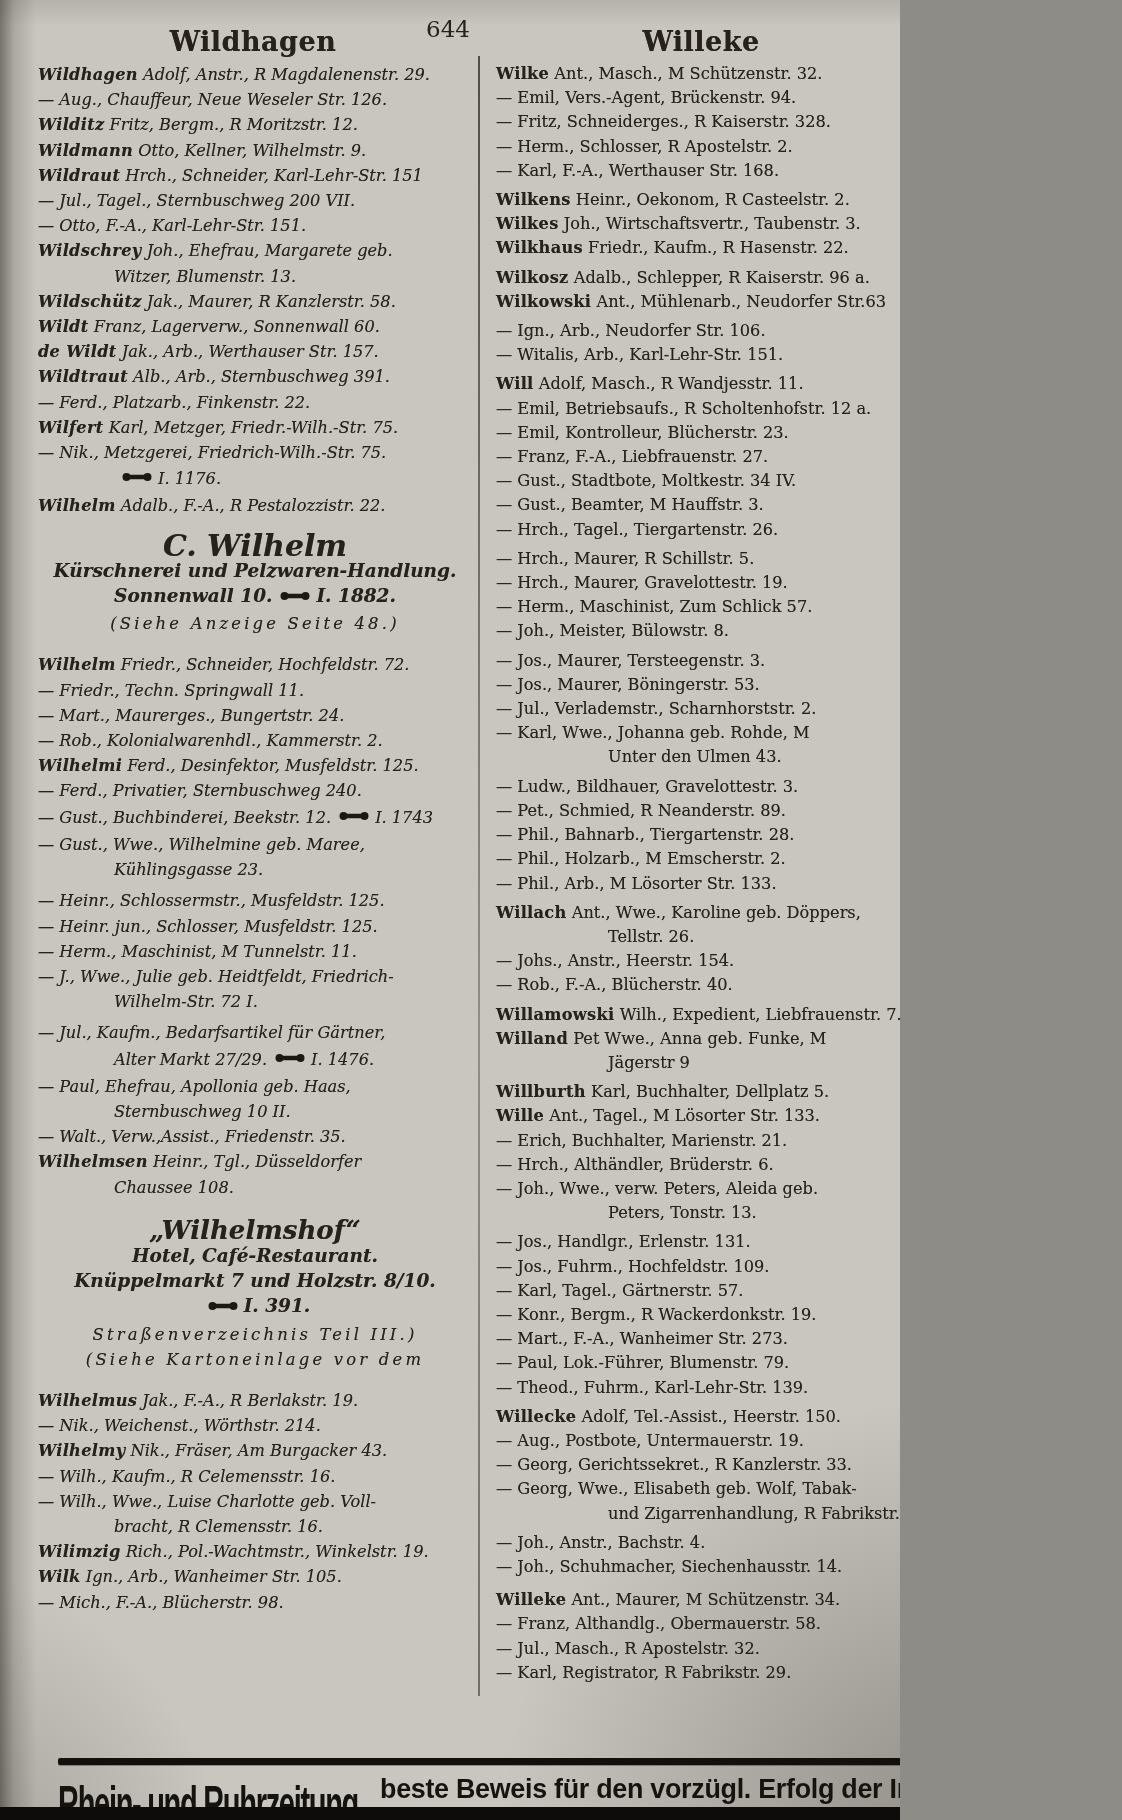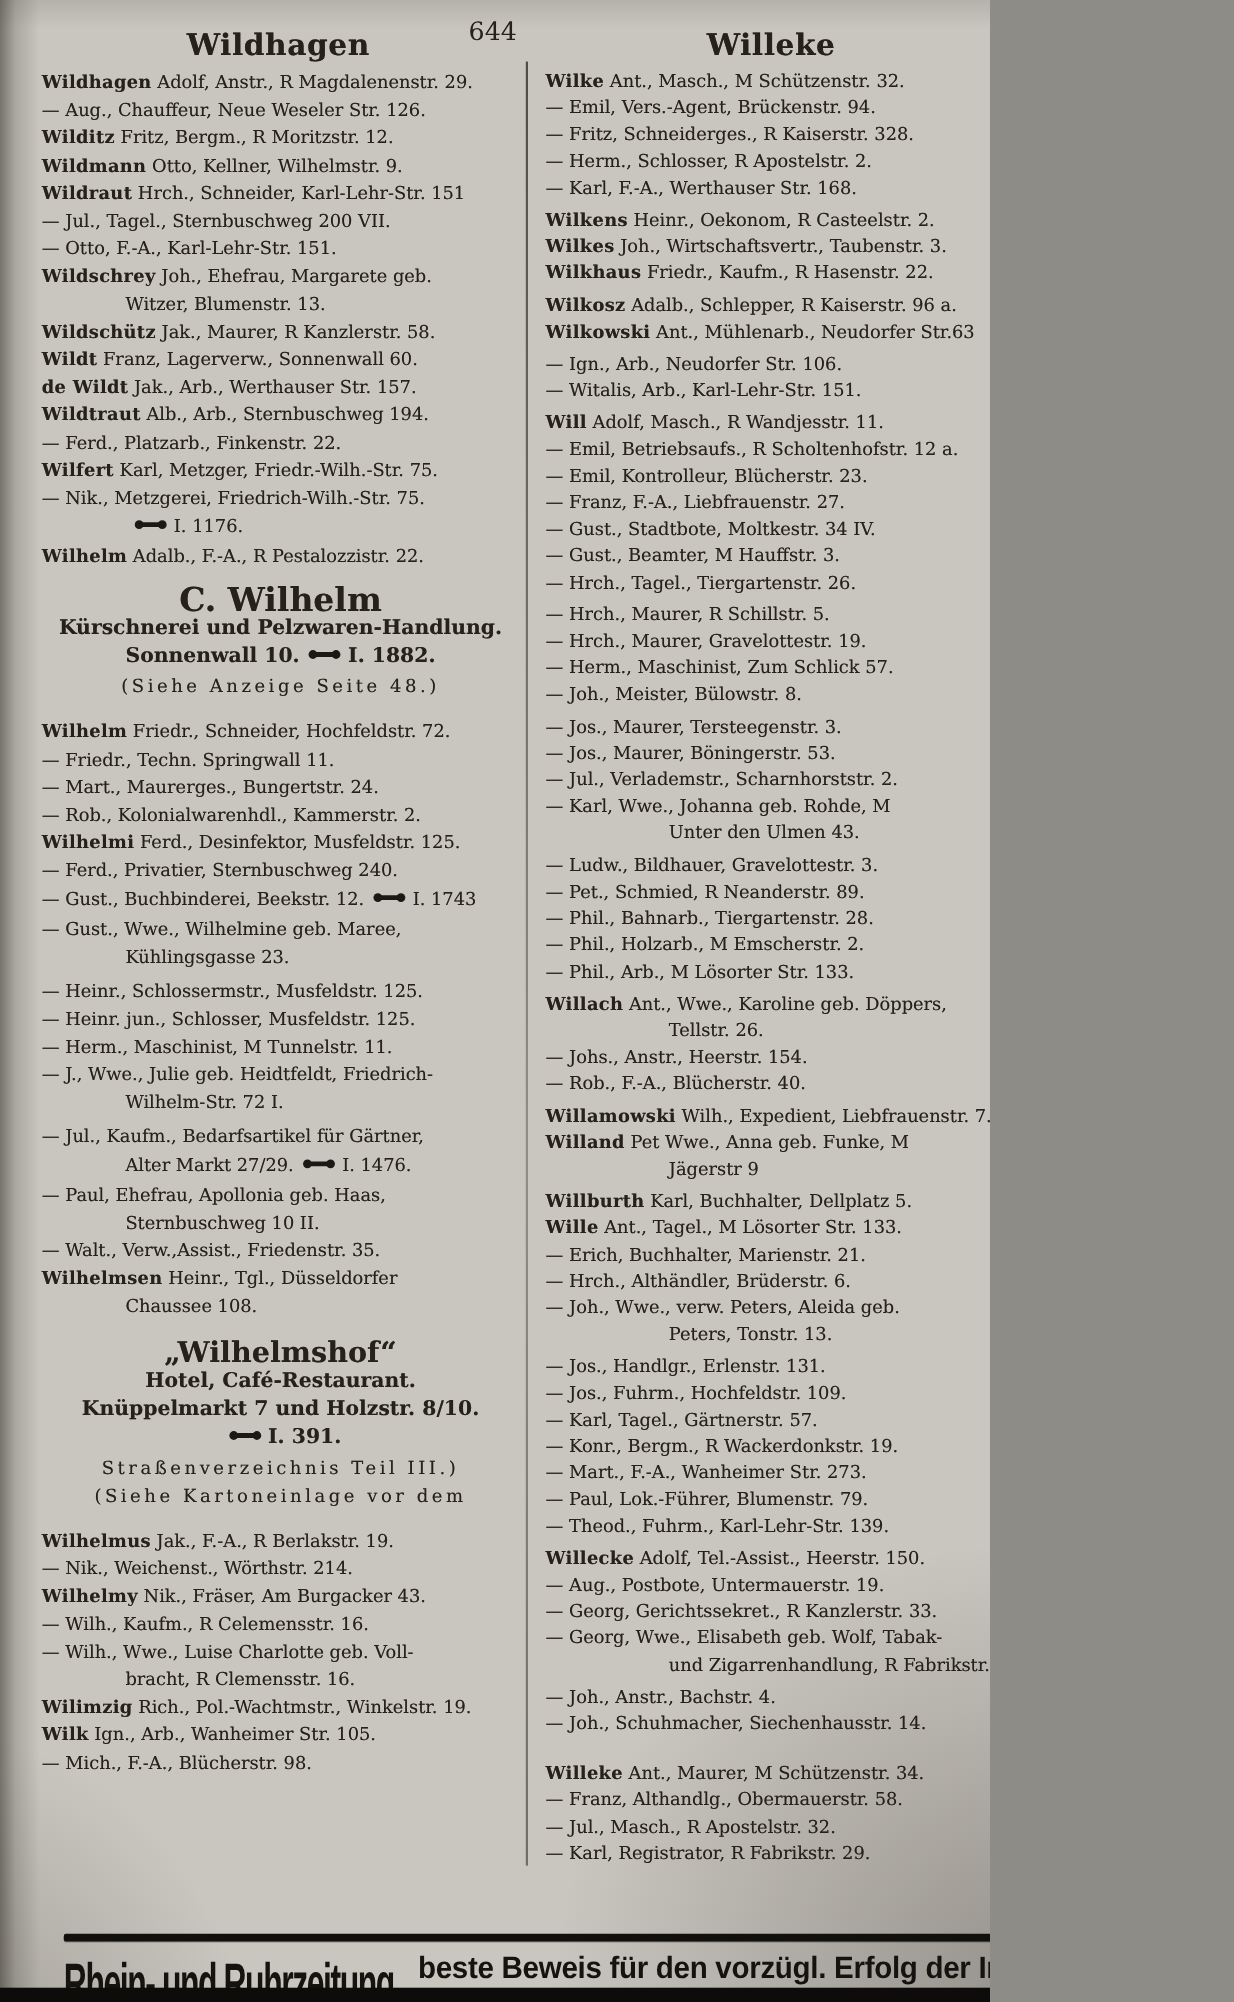--- a/index.html
+++ b/index.html
@@ -16,21 +16,21 @@
   
   .hdr-name{position:absolute;top:26px;font-weight:bold;font-size:27px;letter-spacing:.5px;text-align:center;
     text-shadow:0 0 .6px rgba(10,8,5,.55);}
   .hdr-left{left:38px;width:430px;}
   .hdr-right{left:496px;width:410px;}
   .hdr-num{position:absolute;top:16px;left:426px;width:90px;text-align:left;font-size:23px;}
   
   .col{position:absolute;top:62px;}
   .col-left{left:38px;width:434px;}
   .col-right{left:496px;width:452px;}
-  .col-left .line{line-height:25.2px;}
+  .col-left .line{line-height:25.2px;font-style:italic;}
   .col-right .line{line-height:24.2px;}
   .line{font-size:16.2px;white-space:nowrap;text-shadow:0 0 .5px rgba(15,12,8,.4);}
   .line b{font-weight:bold;letter-spacing:.3px;}
   .col-left .ind{padding-left:76px;}
   .col-right .ind{padding-left:112px;}
   .center{text-align:center;white-space:nowrap;}
   .adtitle{font-size:30px;font-weight:bold;line-height:36px;}
   .adtitle2{font-size:26px;font-weight:bold;line-height:32px;}
   .adbold{font-size:18.5px;font-weight:bold;line-height:27px;}
   .sp{letter-spacing:3.2px;font-size:16.4px;}
@@ -69,21 +69,21 @@
       <div class="line"><b>Wilditz</b><span> Fritz, Bergm., R Moritzstr. 12.</span></div>
       <div class="line"><b>Wildmann</b><span> Otto, Kellner, Wilhelmstr. 9.</span></div>
       <div class="line"><b>Wildraut</b><span> Hrch., Schneider, Karl-Lehr-Str. 151</span></div>
       <div class="line"><span>— Jul., Tagel., Sternbuschweg 200 VII.</span></div>
       <div class="line"><span>— Otto, F.-A., Karl-Lehr-Str. 151.</span></div>
       <div class="line"><b>Wildschrey</b><span> Joh., Ehefrau, Margarete geb.</span></div>
       <div class="line ind"><span>Witzer, Blumenstr. 13.</span></div>
       <div class="line"><b>Wildschütz</b><span> Jak., Maurer, R Kanzlerstr. 58.</span></div>
       <div class="line"><b>Wildt</b><span> Franz, Lagerverw., Sonnenwall 60.</span></div>
       <div class="line"><b>de Wildt</b><span> Jak., Arb., Werthauser Str. 157.</span></div>
-      <div class="line"><b>Wildtraut</b><span> Alb., Arb., Sternbuschweg 194.</span></div>
+      <div class="line"><b>Wildtraut</b><span> Alb., Arb., Sternbuschweg 391.</span></div>
       <div class="line"><span>— Ferd., Platzarb., Finkenstr. 22.</span></div>
       <div class="line"><b>Wilfert</b><span> Karl, Metzger, Friedr.-Wilh.-Str. 75.</span></div>
       <div class="line"><span>— Nik., Metzgerei, Friedrich-Wilh.-Str. 75.</span></div>
       <div class="line ind"><span class="tel-icon"><svg width="30" height="12" viewBox="0 0 30 12">
             <g fill="#1c1914">
               <circle cx="4.5" cy="6" r="4"></circle>
               <circle cx="25.5" cy="6" r="4"></circle>
               <rect x="4" y="3.8" width="22" height="4.4" rx="2"></rect>
             </g>
           </svg></span><span>I. 1176.</span></div>
@@ -207,21 +207,21 @@
       <div class="line"><span>— Mart., F.-A., Wanheimer Str. 273.</span></div>
       <div class="line"><span>— Paul, Lok.-Führer, Blumenstr. 79.</span></div>
       <div class="line"><span>— Theod., Fuhrm., Karl-Lehr-Str. 139.</span></div>
       <div class="line" style="margin-top: 5px;"><b>Willecke</b><span> Adolf, Tel.-Assist., Heerstr. 150.</span></div>
       <div class="line"><span>— Aug., Postbote, Untermauerstr. 19.</span></div>
       <div class="line"><span>— Georg, Gerichtssekret., R Kanzlerstr. 33.</span></div>
       <div class="line"><span>— Georg, Wwe., Elisabeth geb. Wolf, Tabak-</span></div>
       <div class="line ind"><span>und Zigarrenhandlung, R Fabrikstr. 29.</span></div>
       <div class="line" style="margin-top: 5px;"><span>— Joh., Anstr., Bachstr. 4.</span></div>
       <div class="line"><span>— Joh., Schuhmacher, Siechenhausstr. 14.</span></div>
-      <div class="line" style="margin-top: 21px;"><b>Willeke</b><span> Ant., Maurer, M Schützenstr. 34.</span></div>
+      <div class="line" style="margin-top: 9px;"><b>Willeke</b><span> Ant., Maurer, M Schützenstr. 34.</span></div>
       <div class="line"><span>— Franz, Althandlg., Obermauerstr. 58.</span></div>
       <div class="line"><span>— Jul., Masch., R Apostelstr. 32.</span></div>
       <div class="line"><span>— Karl, Registrator, R Fabrikstr. 29.</span></div>
     </div>
 
   <div class="footer">
     <div class="footer-rule"></div>
     <div class="footer-body">
       <div class="logo-box">
         <span class="logo-text">Rhein- und Ruhrzeitung</span>

